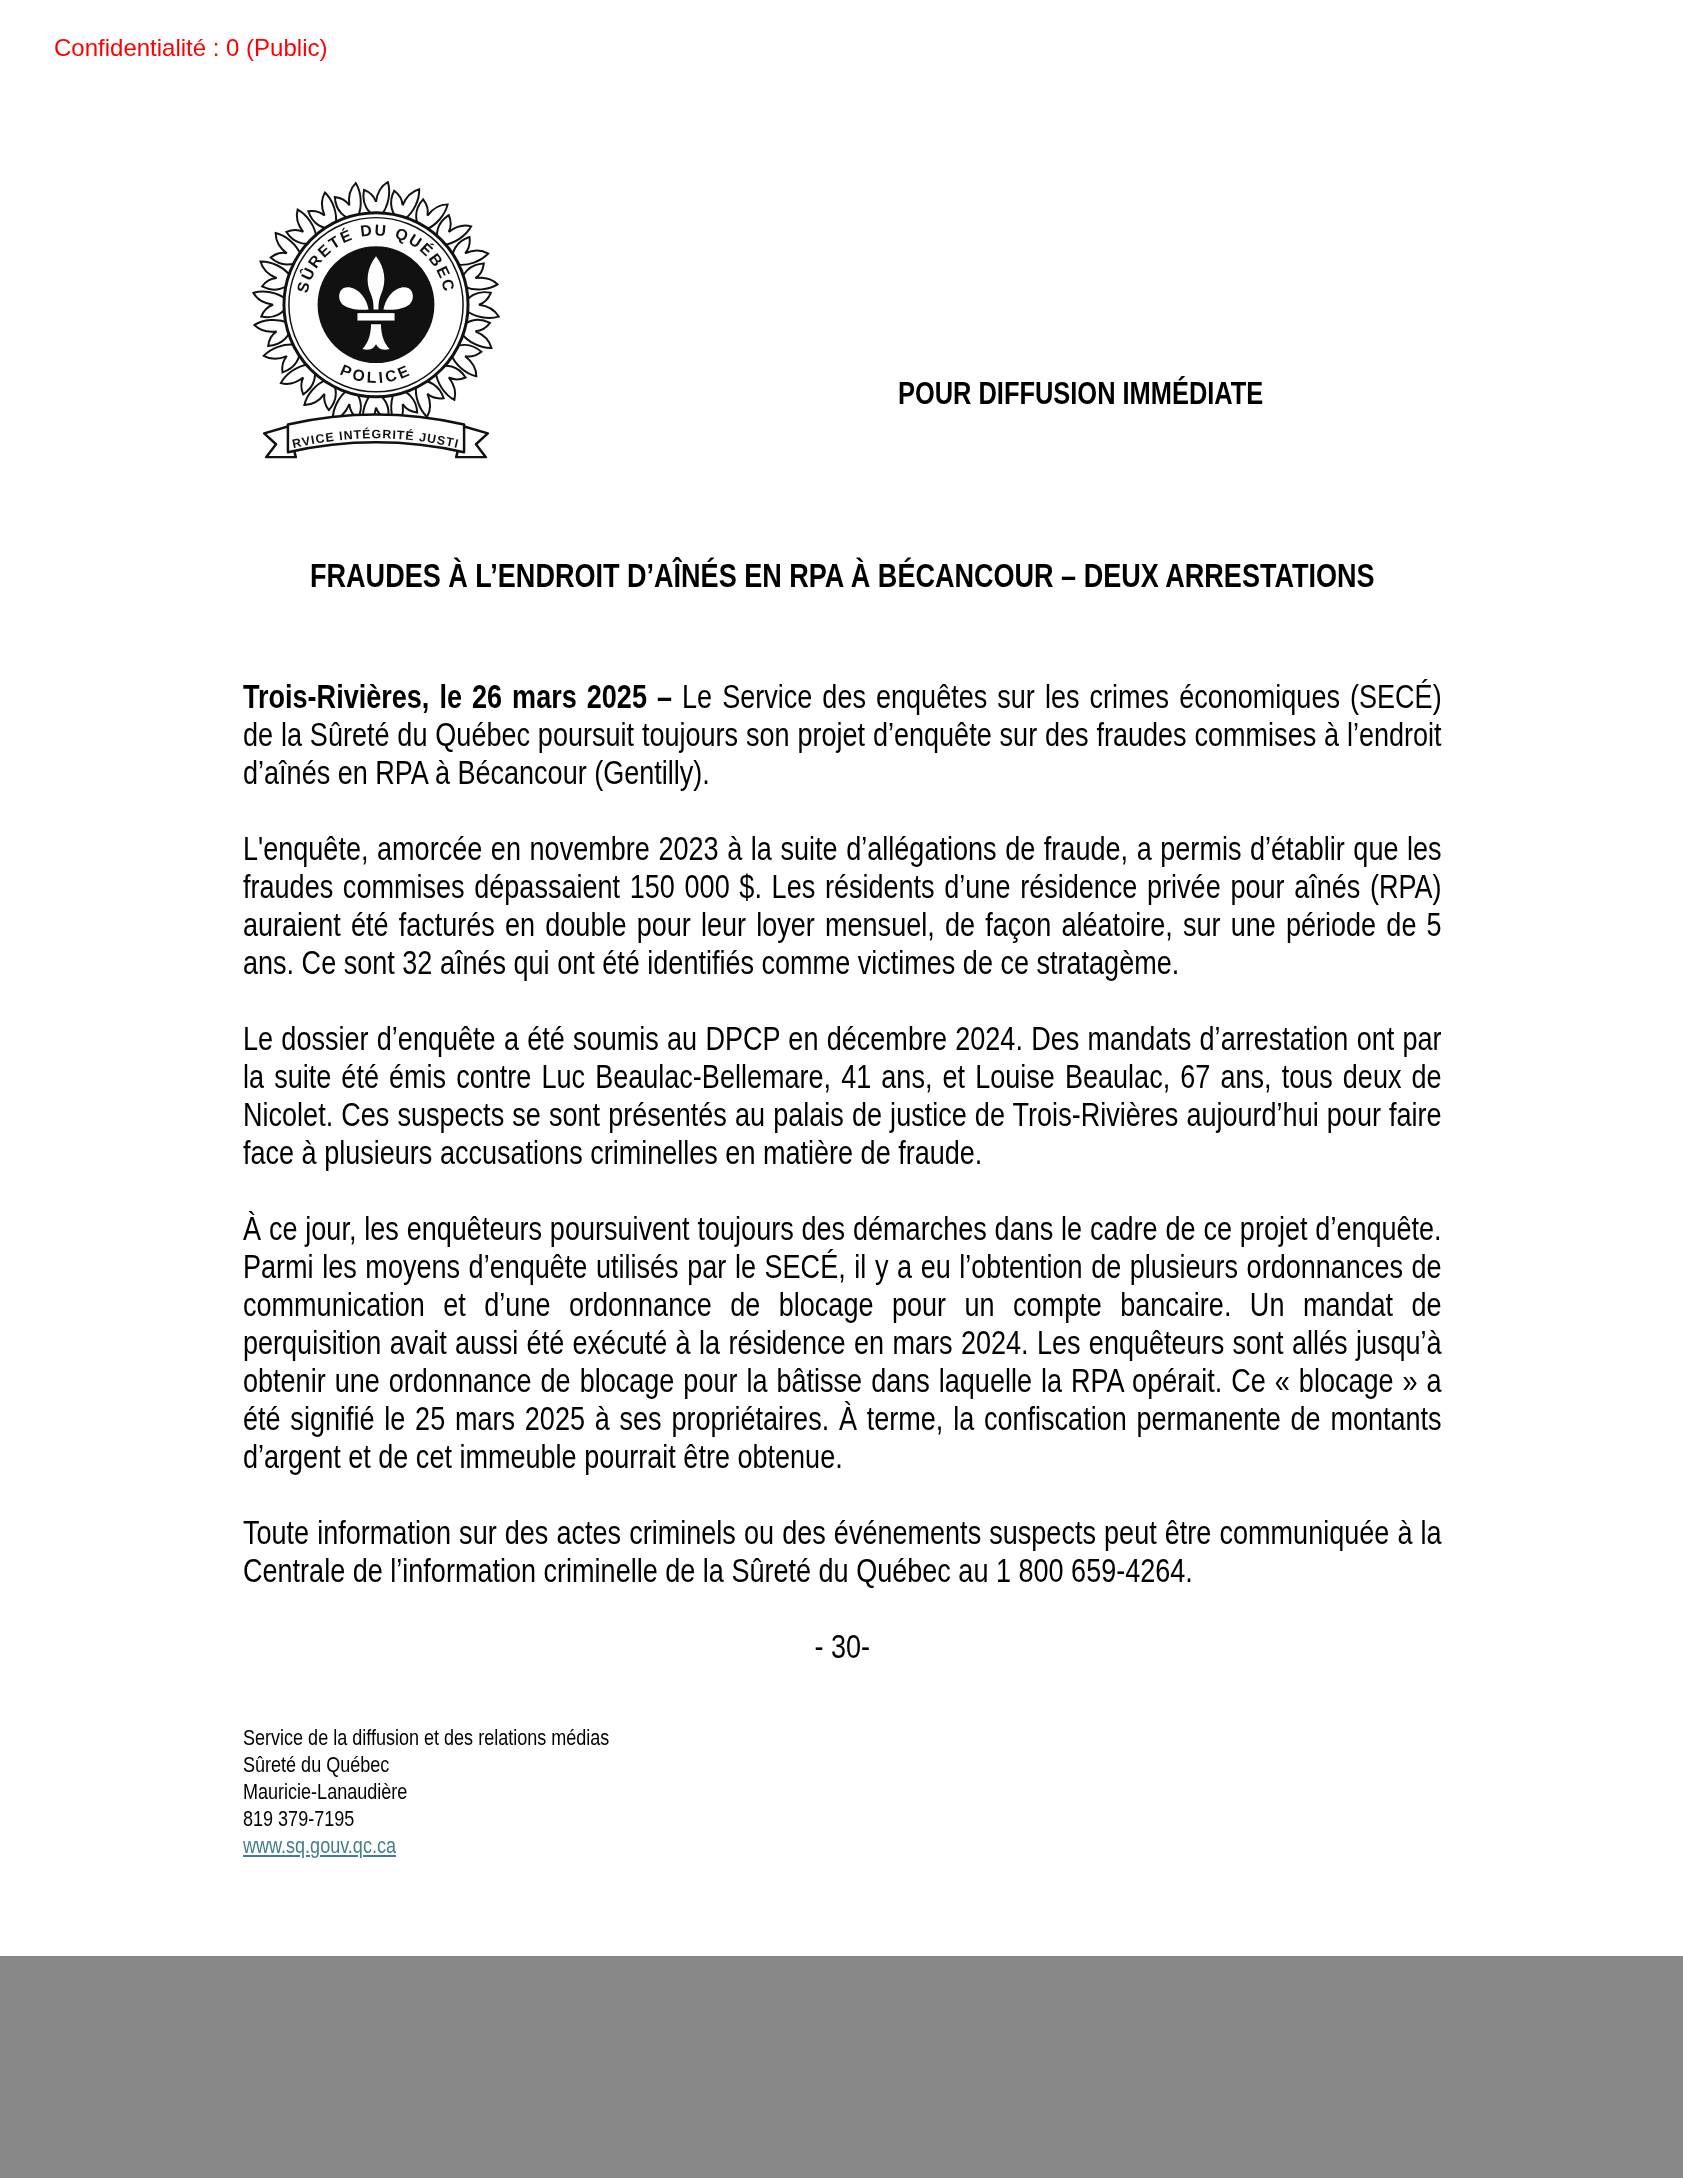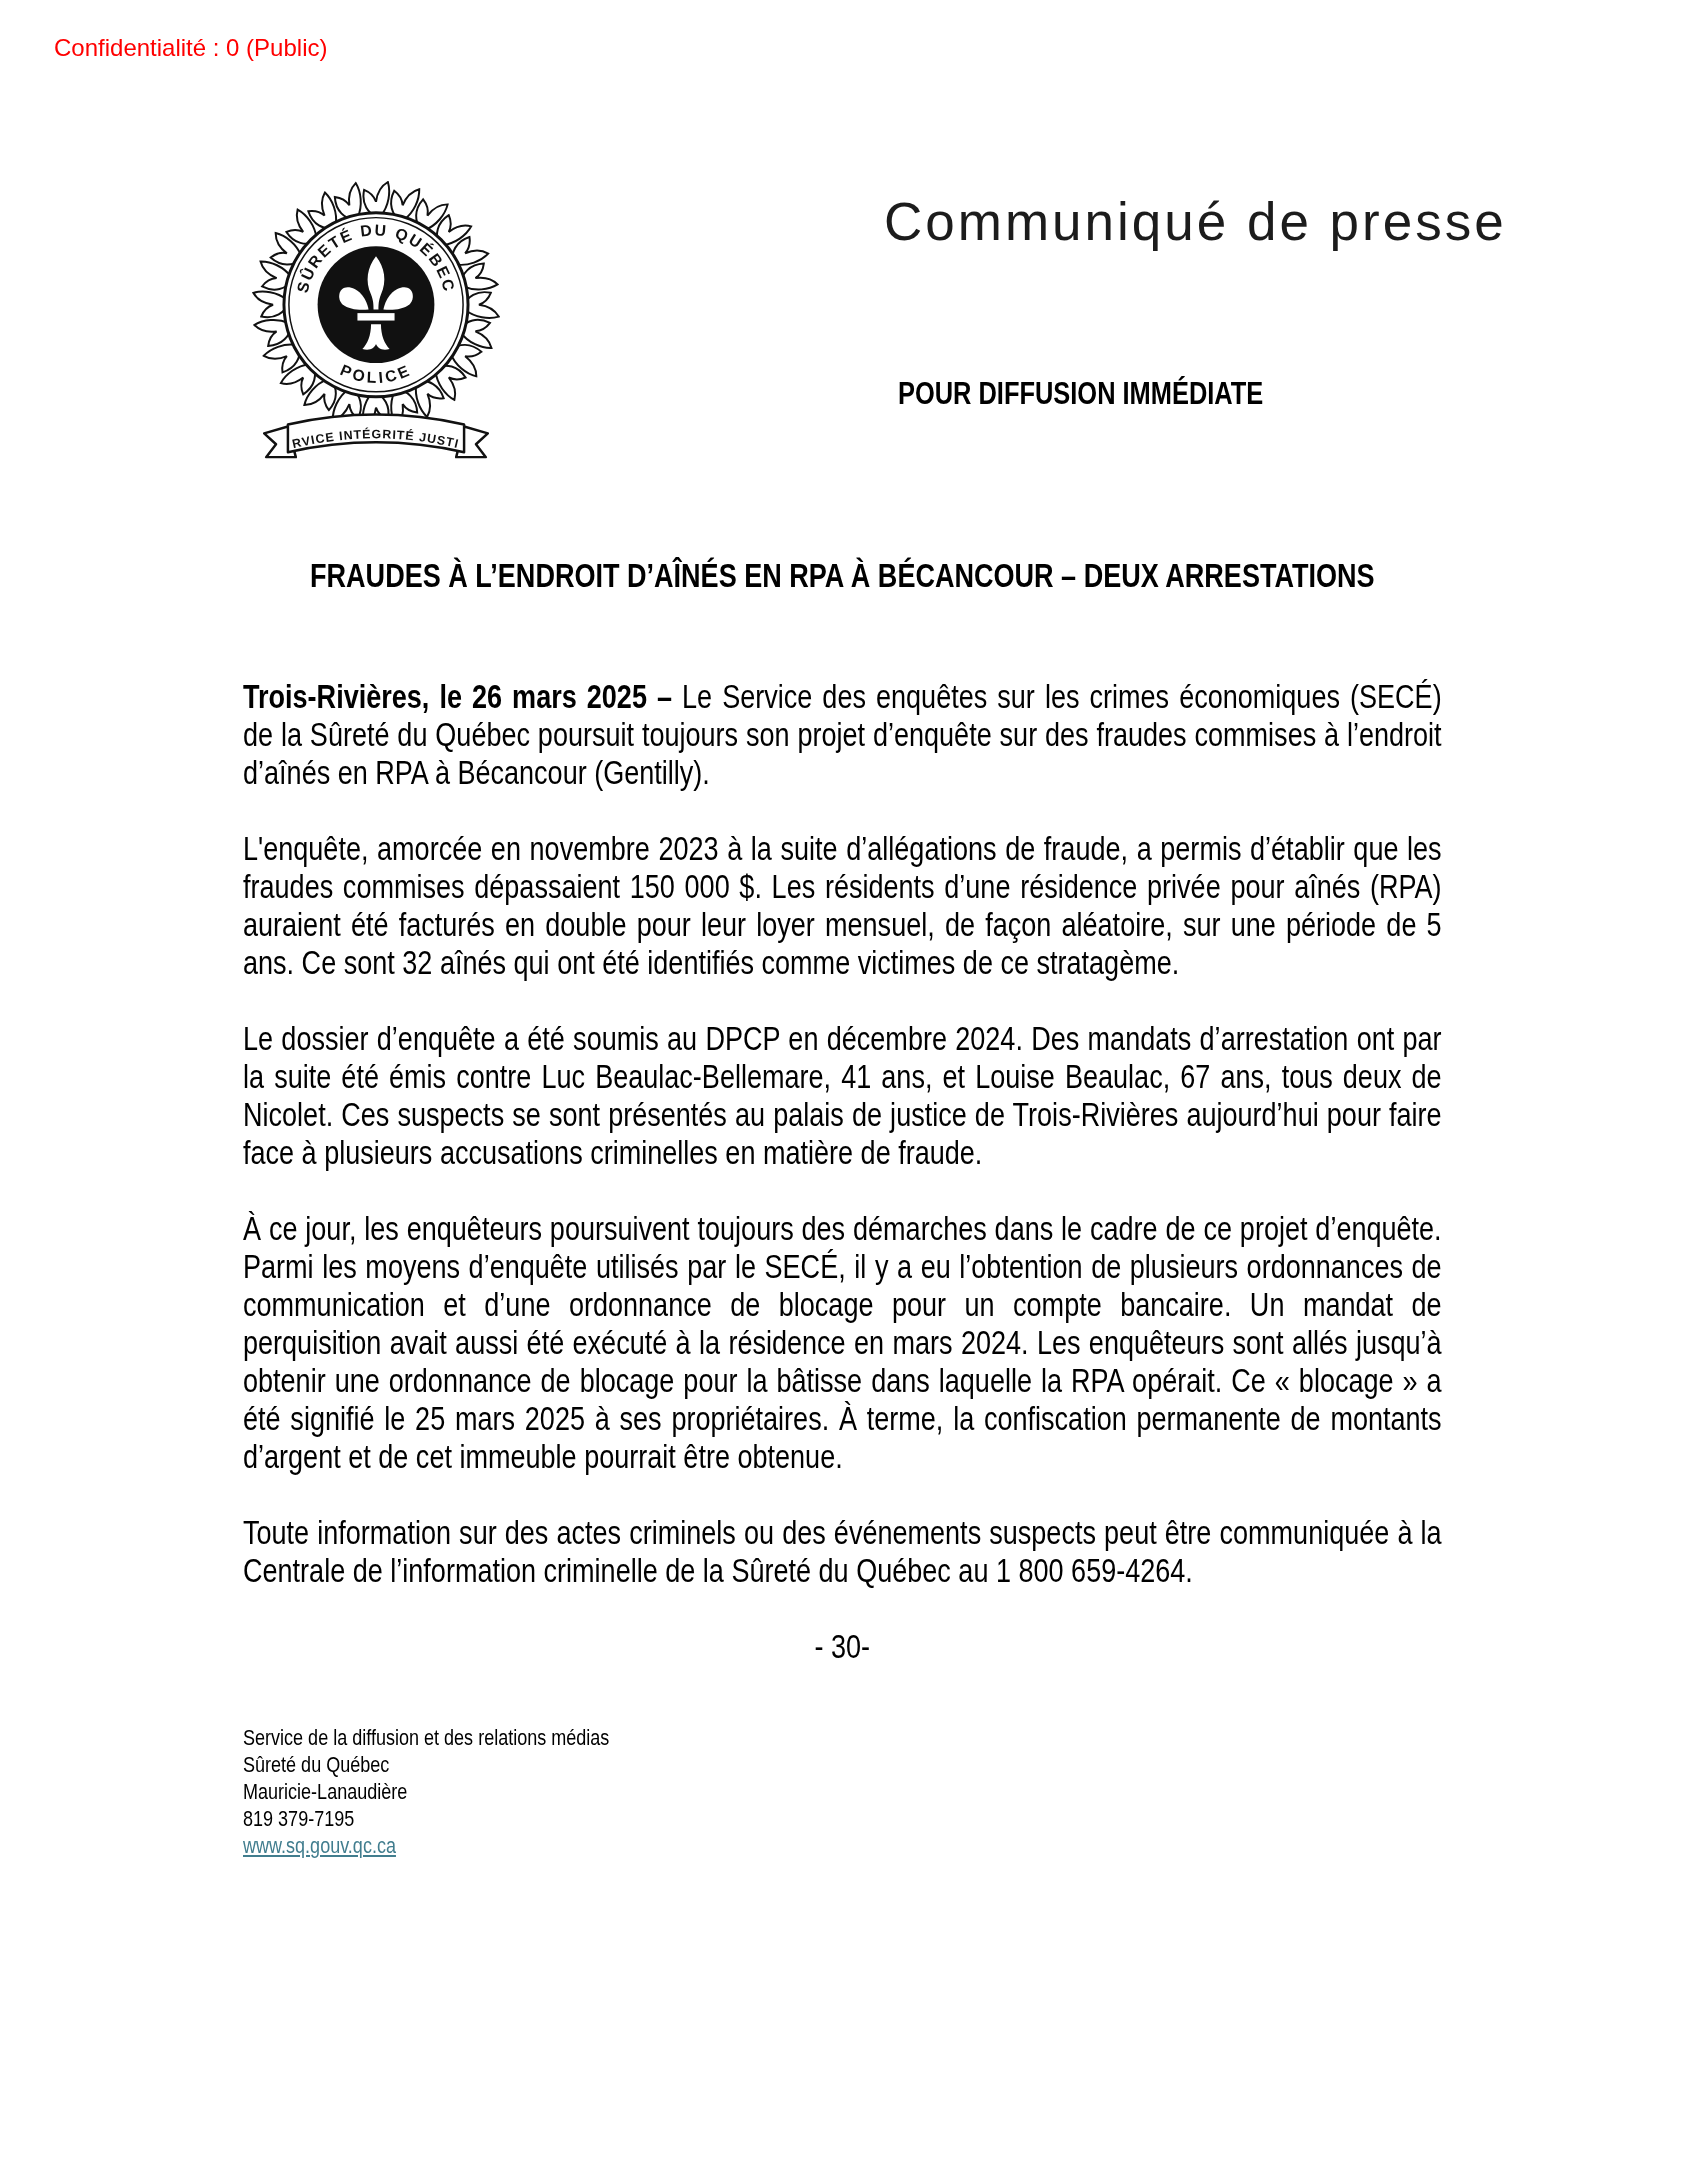--- a/index.html
+++ b/index.html
@@ -1,18 +1,18 @@
 <!DOCTYPE html>
 <html><head>
 <meta charset="utf-8">
 <style>
   html,body{margin:0;padding:0;background:#888;}
   #page{
     position:relative;
-    width:1683px;height:2178px;
+    width:1683px;height:1956px;
     background:#ffffff;
     font-family:"Liberation Sans",sans-serif;
     color:#000;
     overflow:hidden;
     margin:0 auto;
   }
   #confidential{
     position:absolute;left:54px;top:34px;
     font-size:24px;color:#ff0000;
     white-space:nowrap;
@@ -119,21 +119,20 @@
     <g stroke="#111" fill="#fff" stroke-width="2.5" stroke-linejoin="round">
       <path d="M36,248 L12,255 L24,266 L14,279 L44,279 Z"></path>
       <path d="M214,248 L238,255 L226,266 L236,279 L206,279 Z"></path>
       <path d="M36,246 Q125,226 214,246 L214,274 Q125,254 36,274 Z"></path>
     </g>
     <text font-size="12.5" font-weight="bold" letter-spacing="1" fill="#111" font-family="'Liberation Sans',sans-serif">
       <textPath href="#arcRibbon" startOffset="50%" text-anchor="middle">SERVICE INTÉGRITÉ JUSTICE</textPath>
     </text>
   </svg>
 
-  <div id="doc-title">Communiqué de presse</div>
 
   <div id="diffusion">POUR DIFFUSION IMMÉDIATE</div>
 
   <div class="maincol">
 
     <div class="headline">FRAUDES À L’ENDROIT D’AÎNÉS EN RPA À BÉCANCOUR – DEUX ARRESTATIONS</div>
 
     <p class="body"><span class="lead">Trois-Rivières, le 26 mars 2025 –</span><span> Le Service des enquêtes sur les crimes économiques (SECÉ) de la Sûreté du Québec poursuit toujours son projet d’enquête sur des fraudes commises à l’endroit d’aînés en RPA à Bécancour (Gentilly).</span></p>
 
     <p class="body">L'enquête, amorcée en novembre 2023 à la suite d’allégations de fraude, a permis d’établir que les fraudes commises dépassaient 150 000 $. Les résidents d’une résidence privée pour aînés (RPA) auraient été facturés en double pour leur loyer mensuel, de façon aléatoire, sur une période de 5 ans. Ce sont 32 aînés qui ont été identifiés comme victimes de ce stratagème.</p>

